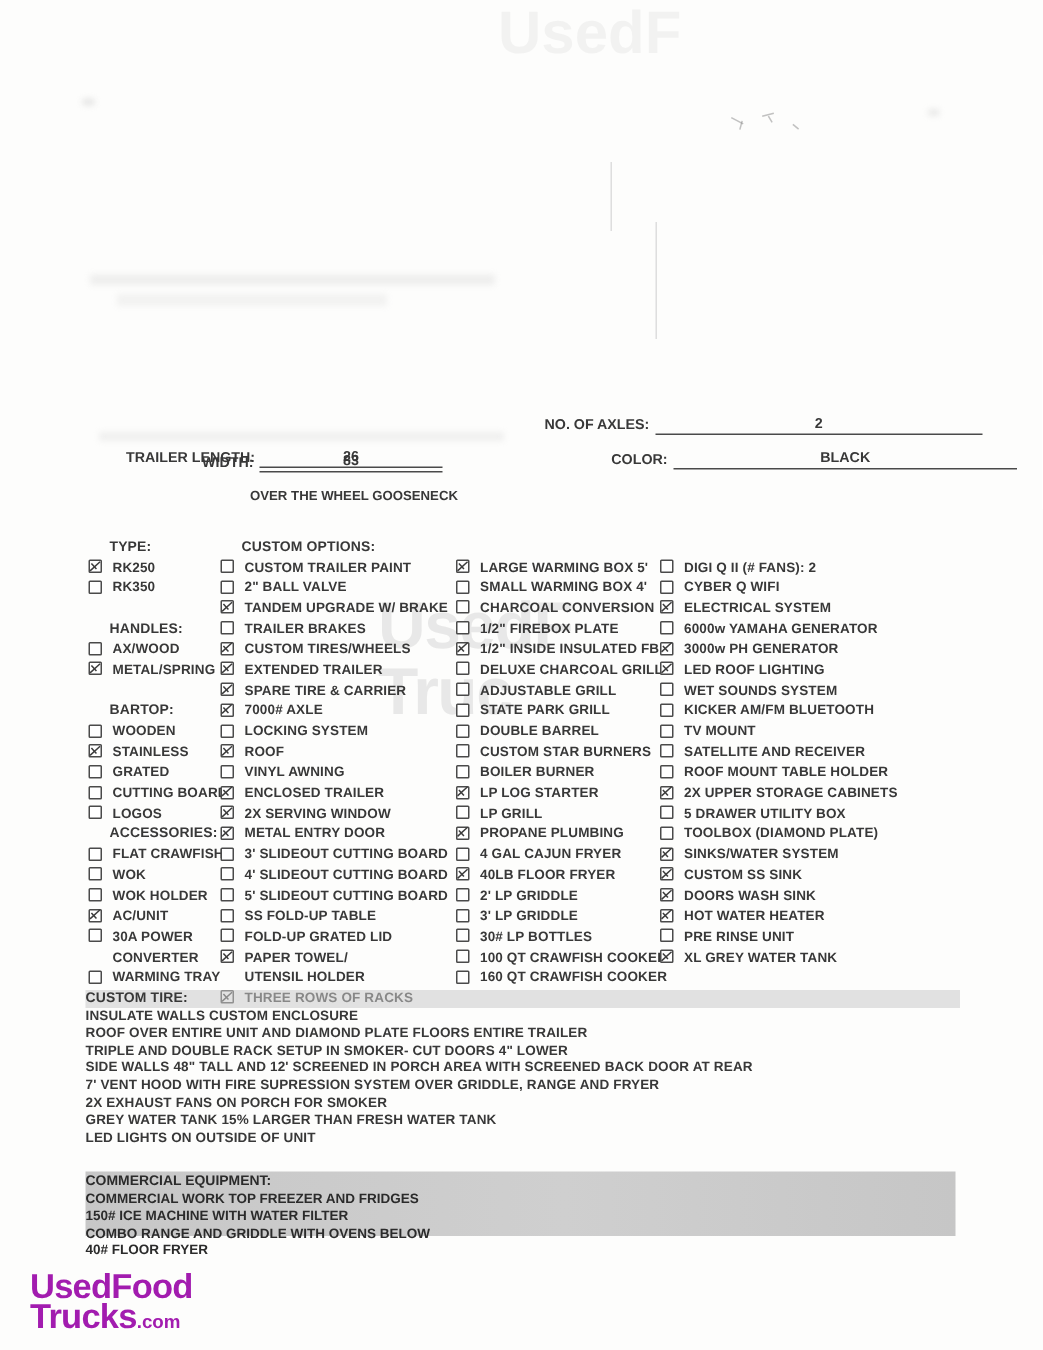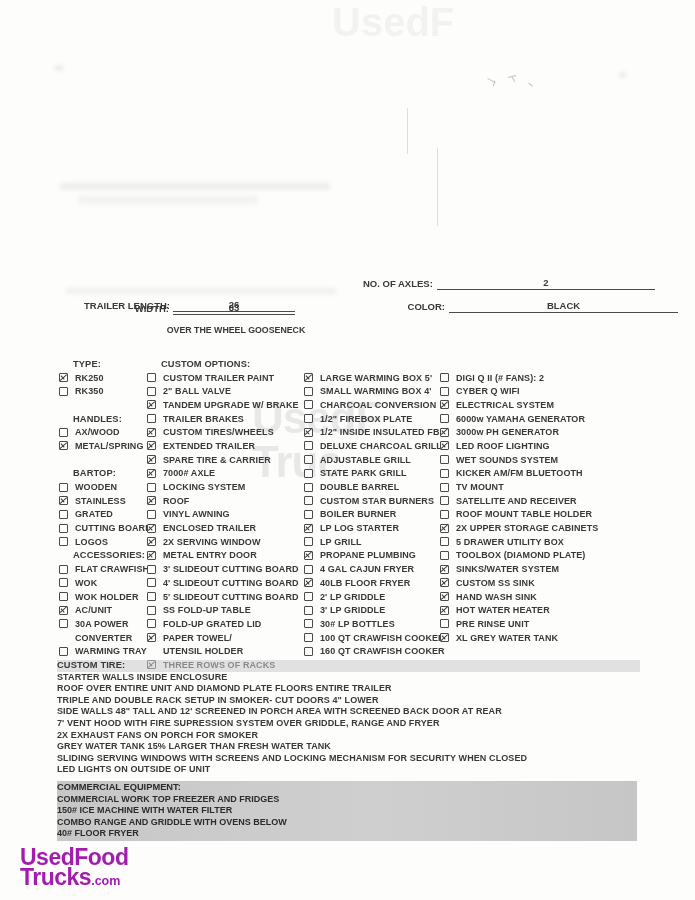--- a/index.html
+++ b/index.html
@@ -38,21 +38,21 @@
            background:#3c3c3c;transform:rotate(48deg);}
   .row .lbl{font-size:9px;font-weight:600;letter-spacing:0.1px;}
   .row.header .lbl{margin-left:16px;font-weight:bold;font-size:9.3px;}
   .row.cont .lbl{margin-left:18px;}
   
   .cw{position:absolute;left:57px;top:660px;width:583px;font-size:9px;line-height:11.6px;
       font-weight:600;letter-spacing:0.1px;}
   .cw-title{font-weight:bold;font-size:9.3px;background:rgba(203,203,203,0.55);
             display:block;width:100%;}
   
-  .ce{position:absolute;left:57px;top:781px;width:580px;height:60px;
+  .ce{position:absolute;left:57px;top:781px;width:580px;height:43px;
       background:linear-gradient(90deg,#c7c7c7,#cfcfcf 55%,#c6c6c6);
       font-size:9px;line-height:11.6px;font-weight:600;color:#2b2b2b;padding-top:1px;box-sizing:border-box;}
   .ce-title{font-weight:bold;font-size:9.3px;}
   .cw-line,.ce-line{display:block;}
   
   .logo{position:absolute;left:20px;top:847px;color:#a21caf;font-weight:bold;line-height:20px;}
   .logo .l1{font-size:23px;letter-spacing:-0.5px;}
   .logo .l2{font-size:23px;letter-spacing:-0.5px;}
   .logo .l2 .suffix{font-size:12.5px;letter-spacing:0;}
   
@@ -426,47 +426,46 @@
       <div class="row item">
         <span class="cb checked"></span>
         <span class="lbl">SINKS/WATER SYSTEM</span>
       </div>
       <div class="row item">
         <span class="cb checked"></span>
         <span class="lbl">CUSTOM SS SINK</span>
       </div>
       <div class="row item">
         <span class="cb checked"></span>
-        <span class="lbl">HAND WASH SINK</span>
+        <span class="lbl">DOORS WASH SINK</span>
       </div>
       <div class="row item">
         <span class="cb checked"></span>
         <span class="lbl">HOT WATER HEATER</span>
       </div>
       <div class="row item">
         <span class="cb"></span>
         <span class="lbl">PRE RINSE UNIT</span>
       </div>
       <div class="row item">
         <span class="cb checked"></span>
         <span class="lbl">XL GREY WATER TANK</span>
       </div>
     </div>
 
   <div class="cw">
     <span class="cw-title">CUSTOM TIRE:</span>
     <div>
-        <span class="cw-line">STARTER WALLS INSIDE ENCLOSURE</span>
+        <span class="cw-line">INSULATE WALLS CUSTOM ENCLOSURE</span>
         <span class="cw-line">ROOF OVER ENTIRE UNIT AND DIAMOND PLATE FLOORS ENTIRE TRAILER</span>
         <span class="cw-line">TRIPLE AND DOUBLE RACK SETUP IN SMOKER- CUT DOORS 4" LOWER</span>
         <span class="cw-line">SIDE WALLS 48" TALL AND 12' SCREENED IN PORCH AREA WITH SCREENED BACK DOOR AT REAR</span>
         <span class="cw-line">7' VENT HOOD WITH FIRE SUPRESSION SYSTEM OVER GRIDDLE, RANGE AND FRYER</span>
         <span class="cw-line">2X EXHAUST FANS ON PORCH FOR SMOKER</span>
         <span class="cw-line">GREY WATER TANK 15% LARGER THAN FRESH WATER TANK</span>
-        <span class="cw-line">SLIDING SERVING WINDOWS WITH SCREENS AND LOCKING MECHANISM FOR SECURITY WHEN CLOSED</span>
         <span class="cw-line">LED LIGHTS ON OUTSIDE OF UNIT</span>
       </div>
   </div>
 
   <div class="ce">
     <span class="ce-title">COMMERCIAL EQUIPMENT:</span>
     <div>
         <span class="ce-line">COMMERCIAL WORK TOP FREEZER AND FRIDGES</span>
         <span class="ce-line">150# ICE MACHINE WITH WATER FILTER</span>
         <span class="ce-line">COMBO RANGE AND GRIDDLE WITH OVENS BELOW</span>

